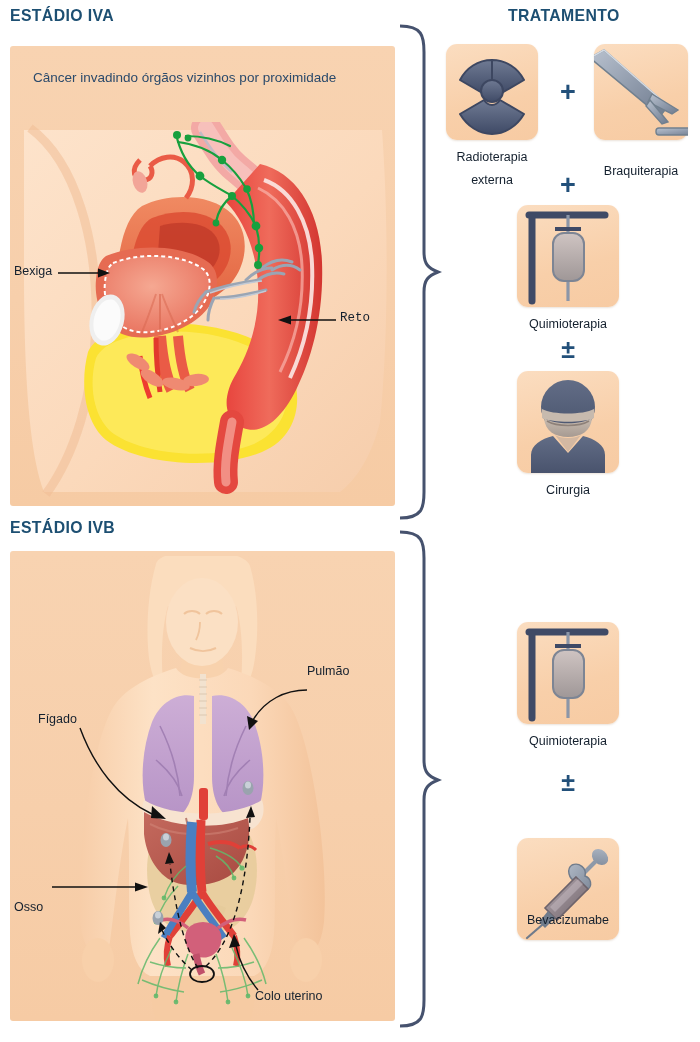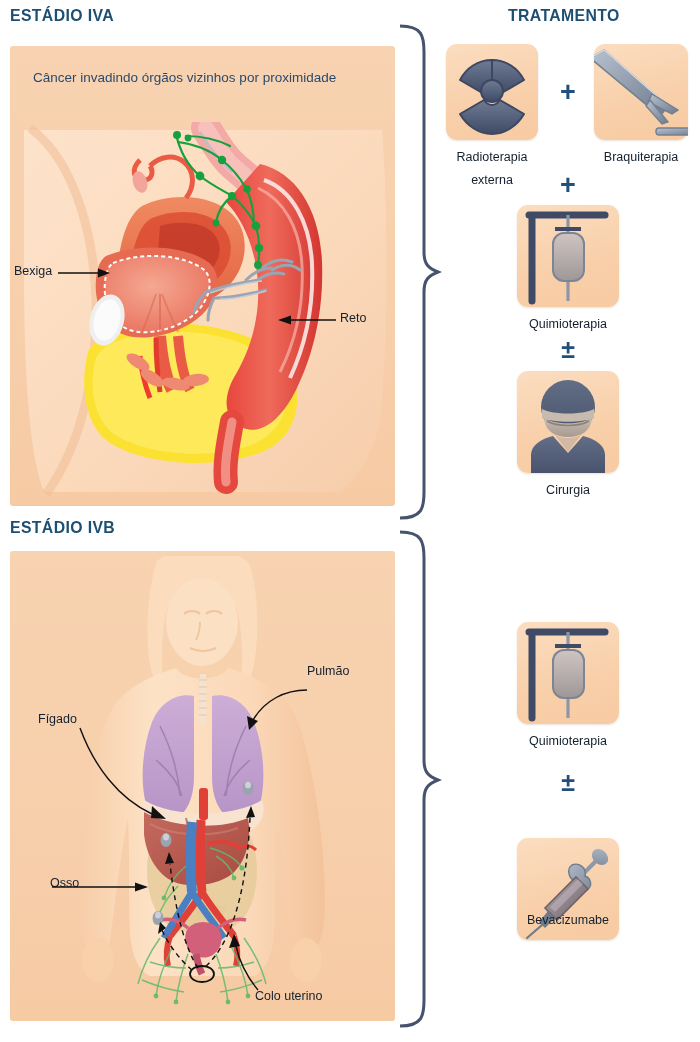--- a/index.html
+++ b/index.html
@@ -221,21 +221,21 @@
       </g>
     </svg>
   </div>
 
   <div class="callout" style="left:14px;top:264px;">Bexiga</div>
   <svg class="callout" style="left:58px;top:266px;" width="52" height="14">
     <line x1="0" y1="7" x2="42" y2="7" stroke="#111" stroke-width="1.3"></line>
     <polygon points="52,7 40,2.5 40,11.5" fill="#111"></polygon>
   </svg>
 
-  <div class="callout" style="left:340px;top:311px;">Reto</div>
+  <div class="callout" style="left:340px;top:311px;font-family:Liberation Mono, monospace;">Reto</div>
   <svg class="callout" style="left:276px;top:313px;" width="60" height="14">
     <line x1="60" y1="7" x2="14" y2="7" stroke="#111" stroke-width="1.3"></line>
     <polygon points="2,7 15,2.5 15,11.5" fill="#111"></polygon>
   </svg>
 
   <div class="stage-title" id="title-ivb">ESTÁDIO IVB</div>
 
   <div class="panel" id="panel-ivb"></div>
 
 
@@ -393,21 +393,21 @@
     <path d="M82 4 C60 4 40 14 28 34" stroke="#111" stroke-width="1.4" fill="none"></path>
     <polygon points="24,44 22,30 33,35" fill="#111"></polygon>
   </svg>
 
   <div class="callout" style="left:38px;top:712px;text-align:right;">Fígado</div>
   <svg class="callout" style="left:78px;top:726px;" width="92" height="100">
     <path d="M2 2 C16 40 40 72 74 88" stroke="#111" stroke-width="1.4" fill="none"></path>
     <polygon points="88,93 74,80 73,92" fill="#111"></polygon>
   </svg>
 
-  <div class="callout" style="left:14px;top:876px;margin-left:36px;">Osso</div>
+  <div class="callout" style="left:14px;top:900px;">Osso</div>
   <svg class="callout" style="left:52px;top:880px;" width="96" height="14">
     <line x1="0" y1="7" x2="84" y2="7" stroke="#111" stroke-width="1.3"></line>
     <polygon points="96,7 83,2.5 83,11.5" fill="#111"></polygon>
   </svg>
 
   <div class="callout" style="left:255px;top:989px;">Colo uterino</div>
   <svg class="callout" style="left:196px;top:932px;" width="70" height="62">
     <path d="M62 58 C52 46 44 32 40 14" stroke="#111" stroke-width="1.4" fill="none"></path>
     <polygon points="38,2 33,16 44,14" fill="#111"></polygon>
   </svg>
@@ -458,21 +458,21 @@
 
       <path d="M-4 14 L10 6 L74 62 L66 72 Z" fill="url(#steelA)" stroke="#71808f" stroke-width="1.6"></path>
       <path d="M-4 14 L10 6 L72 60" fill="none" stroke="#d3dae3" stroke-width="1.6"></path>
 
       <path d="M58 50 L84 66 L78 70 L54 58 Z" fill="url(#steelA)" stroke="#71808f" stroke-width="1.4"></path>
       <path d="M56 56 L74 78 L68 80 L52 62 Z" fill="url(#steelA)" stroke="#71808f" stroke-width="1.4"></path>
 
       <rect x="62" y="84" width="44" height="7" rx="3" fill="url(#steelA)" stroke="#71808f" stroke-width="1.4"></rect>
     </svg>
   </div>
-  <div class="tile-label" style="left:586px;top:146px;width:110px;">Braquiterapia</div>
+  <div class="tile-label" style="left:586px;top:160px;width:110px;">Braquiterapia</div>
 
   <div class="op" style="left:551px;top:172px;width:34px;">+</div>
 
   <div class="tile" style="left:517px;top:205px;width:102px;height:102px;">
     <svg viewBox="0 0 102 102">
       <defs>
         <linearGradient id="bagA" x1="0" y1="0" x2="0" y2="1">
           <stop offset="0%" stop-color="#cfc4c2"></stop>
             <stop offset="100%" stop-color="#9f9797"></stop>
         </linearGradient>

